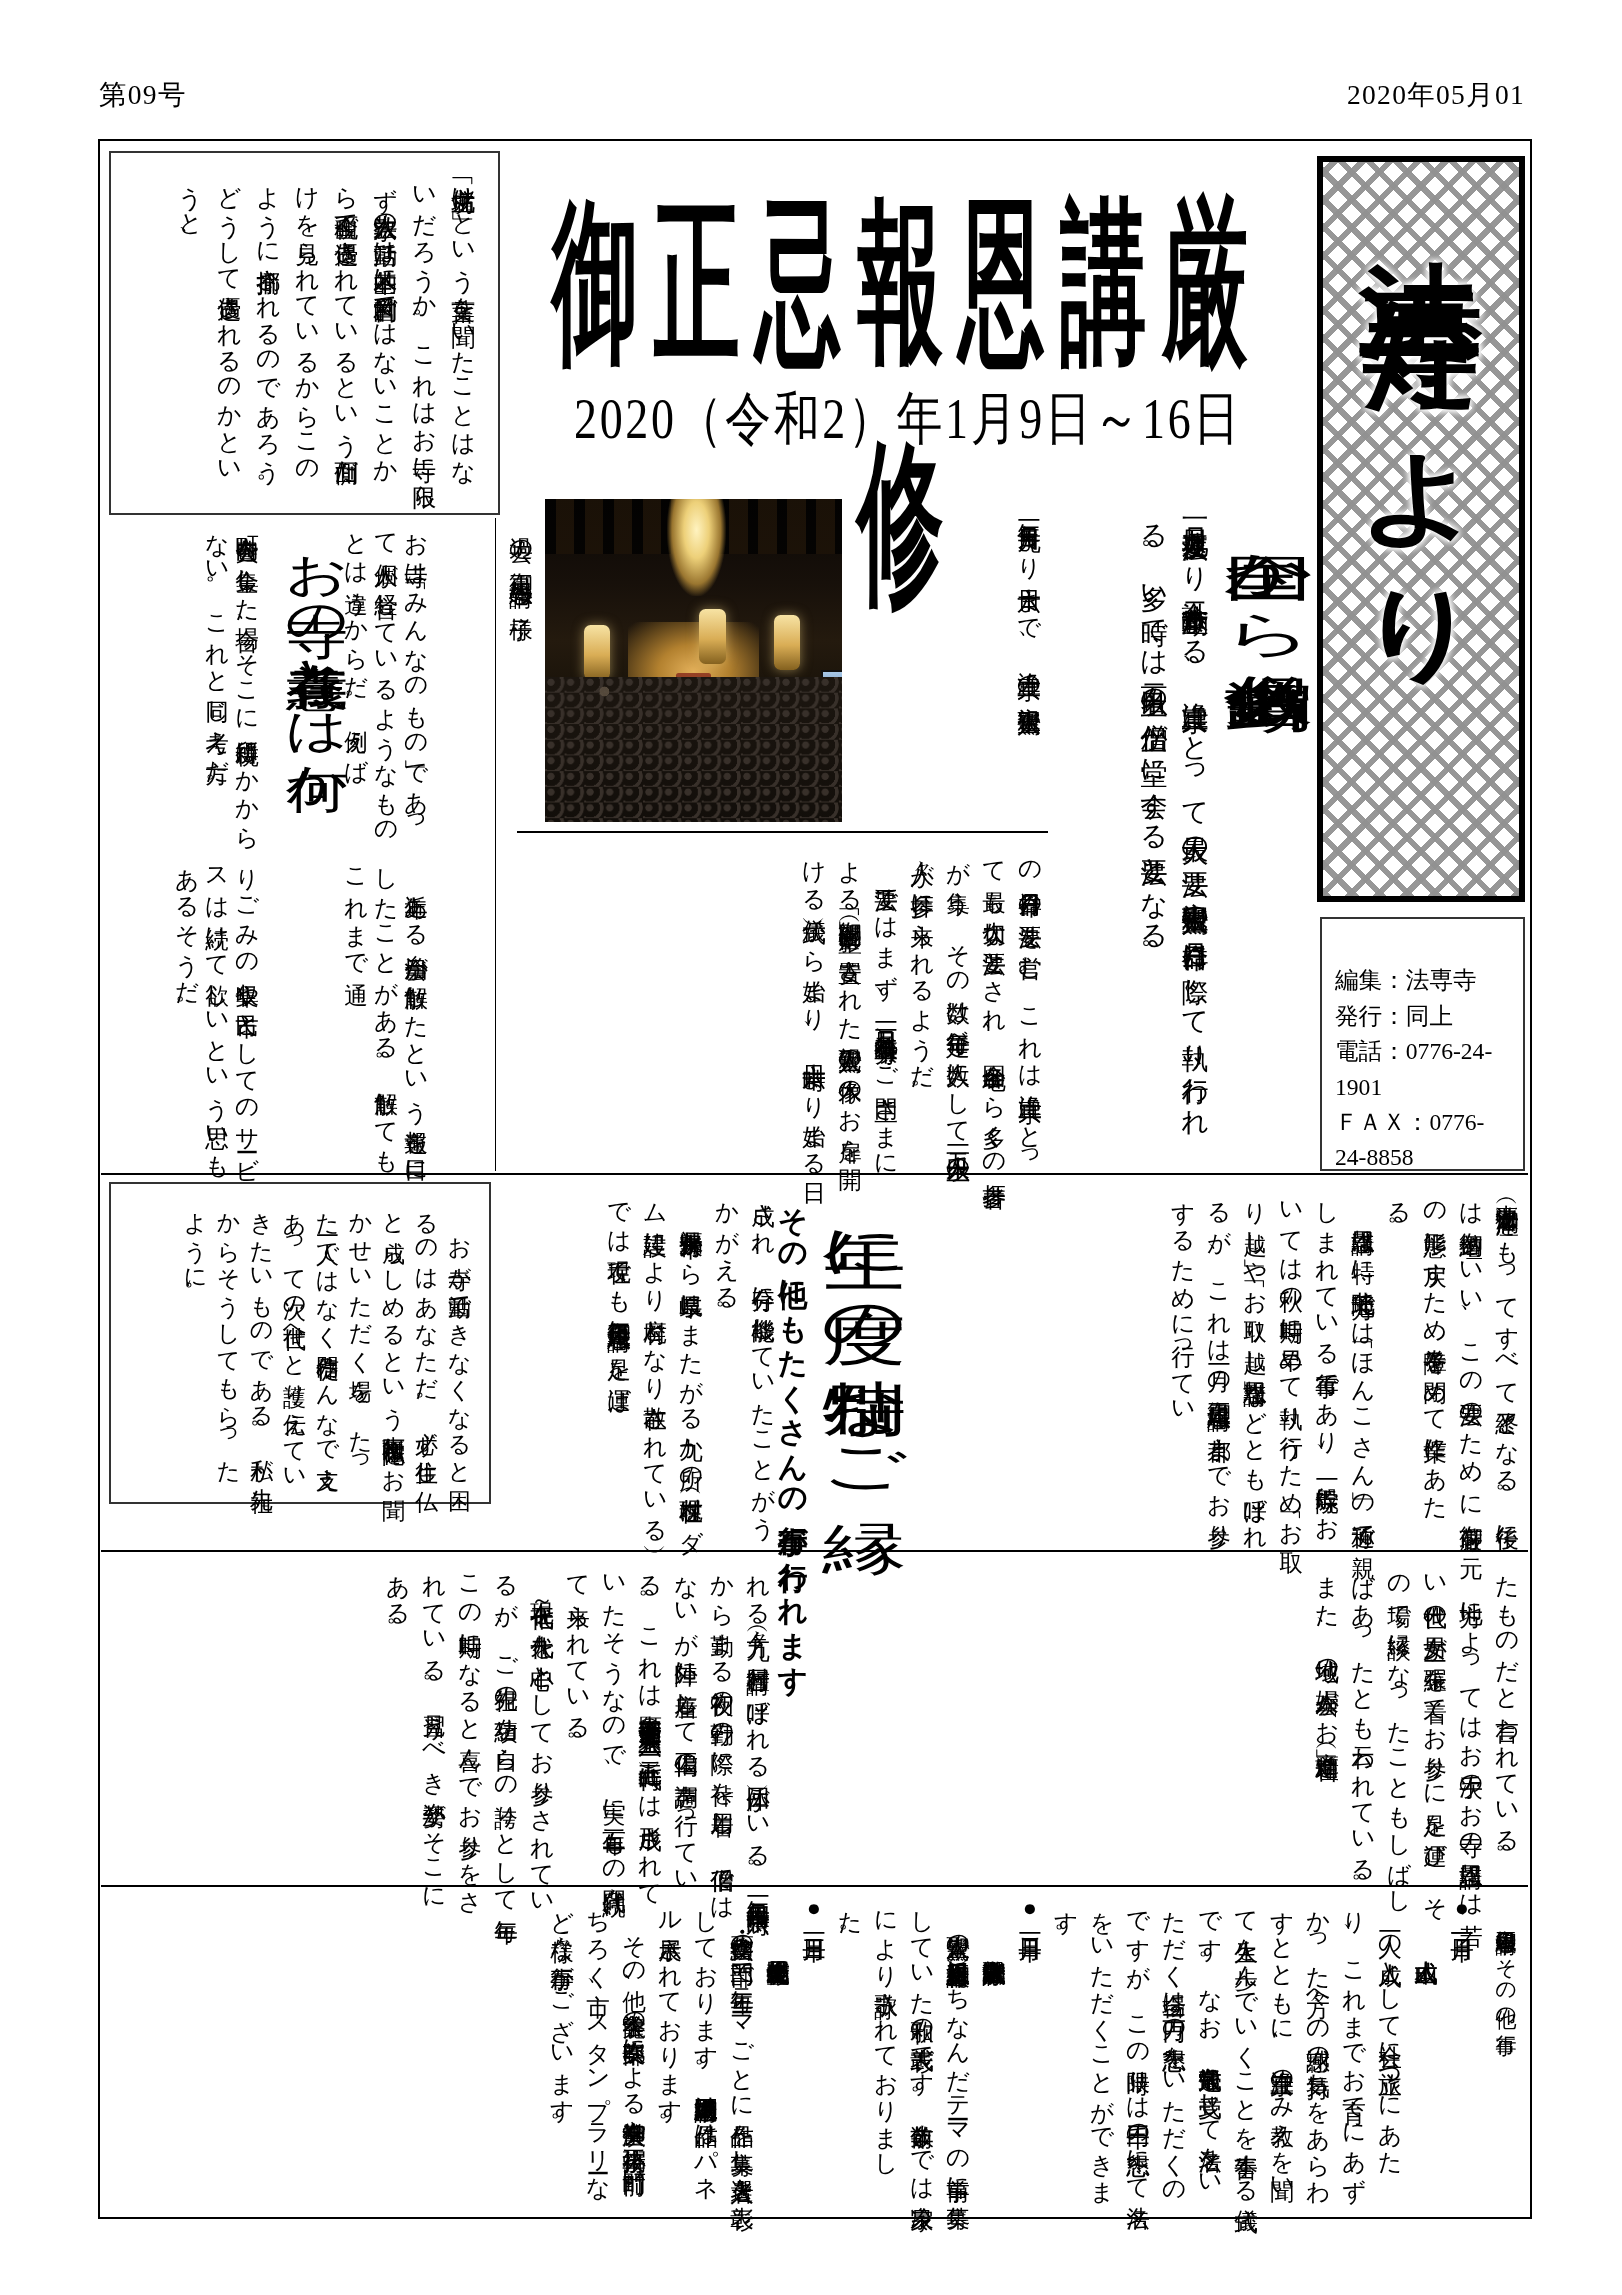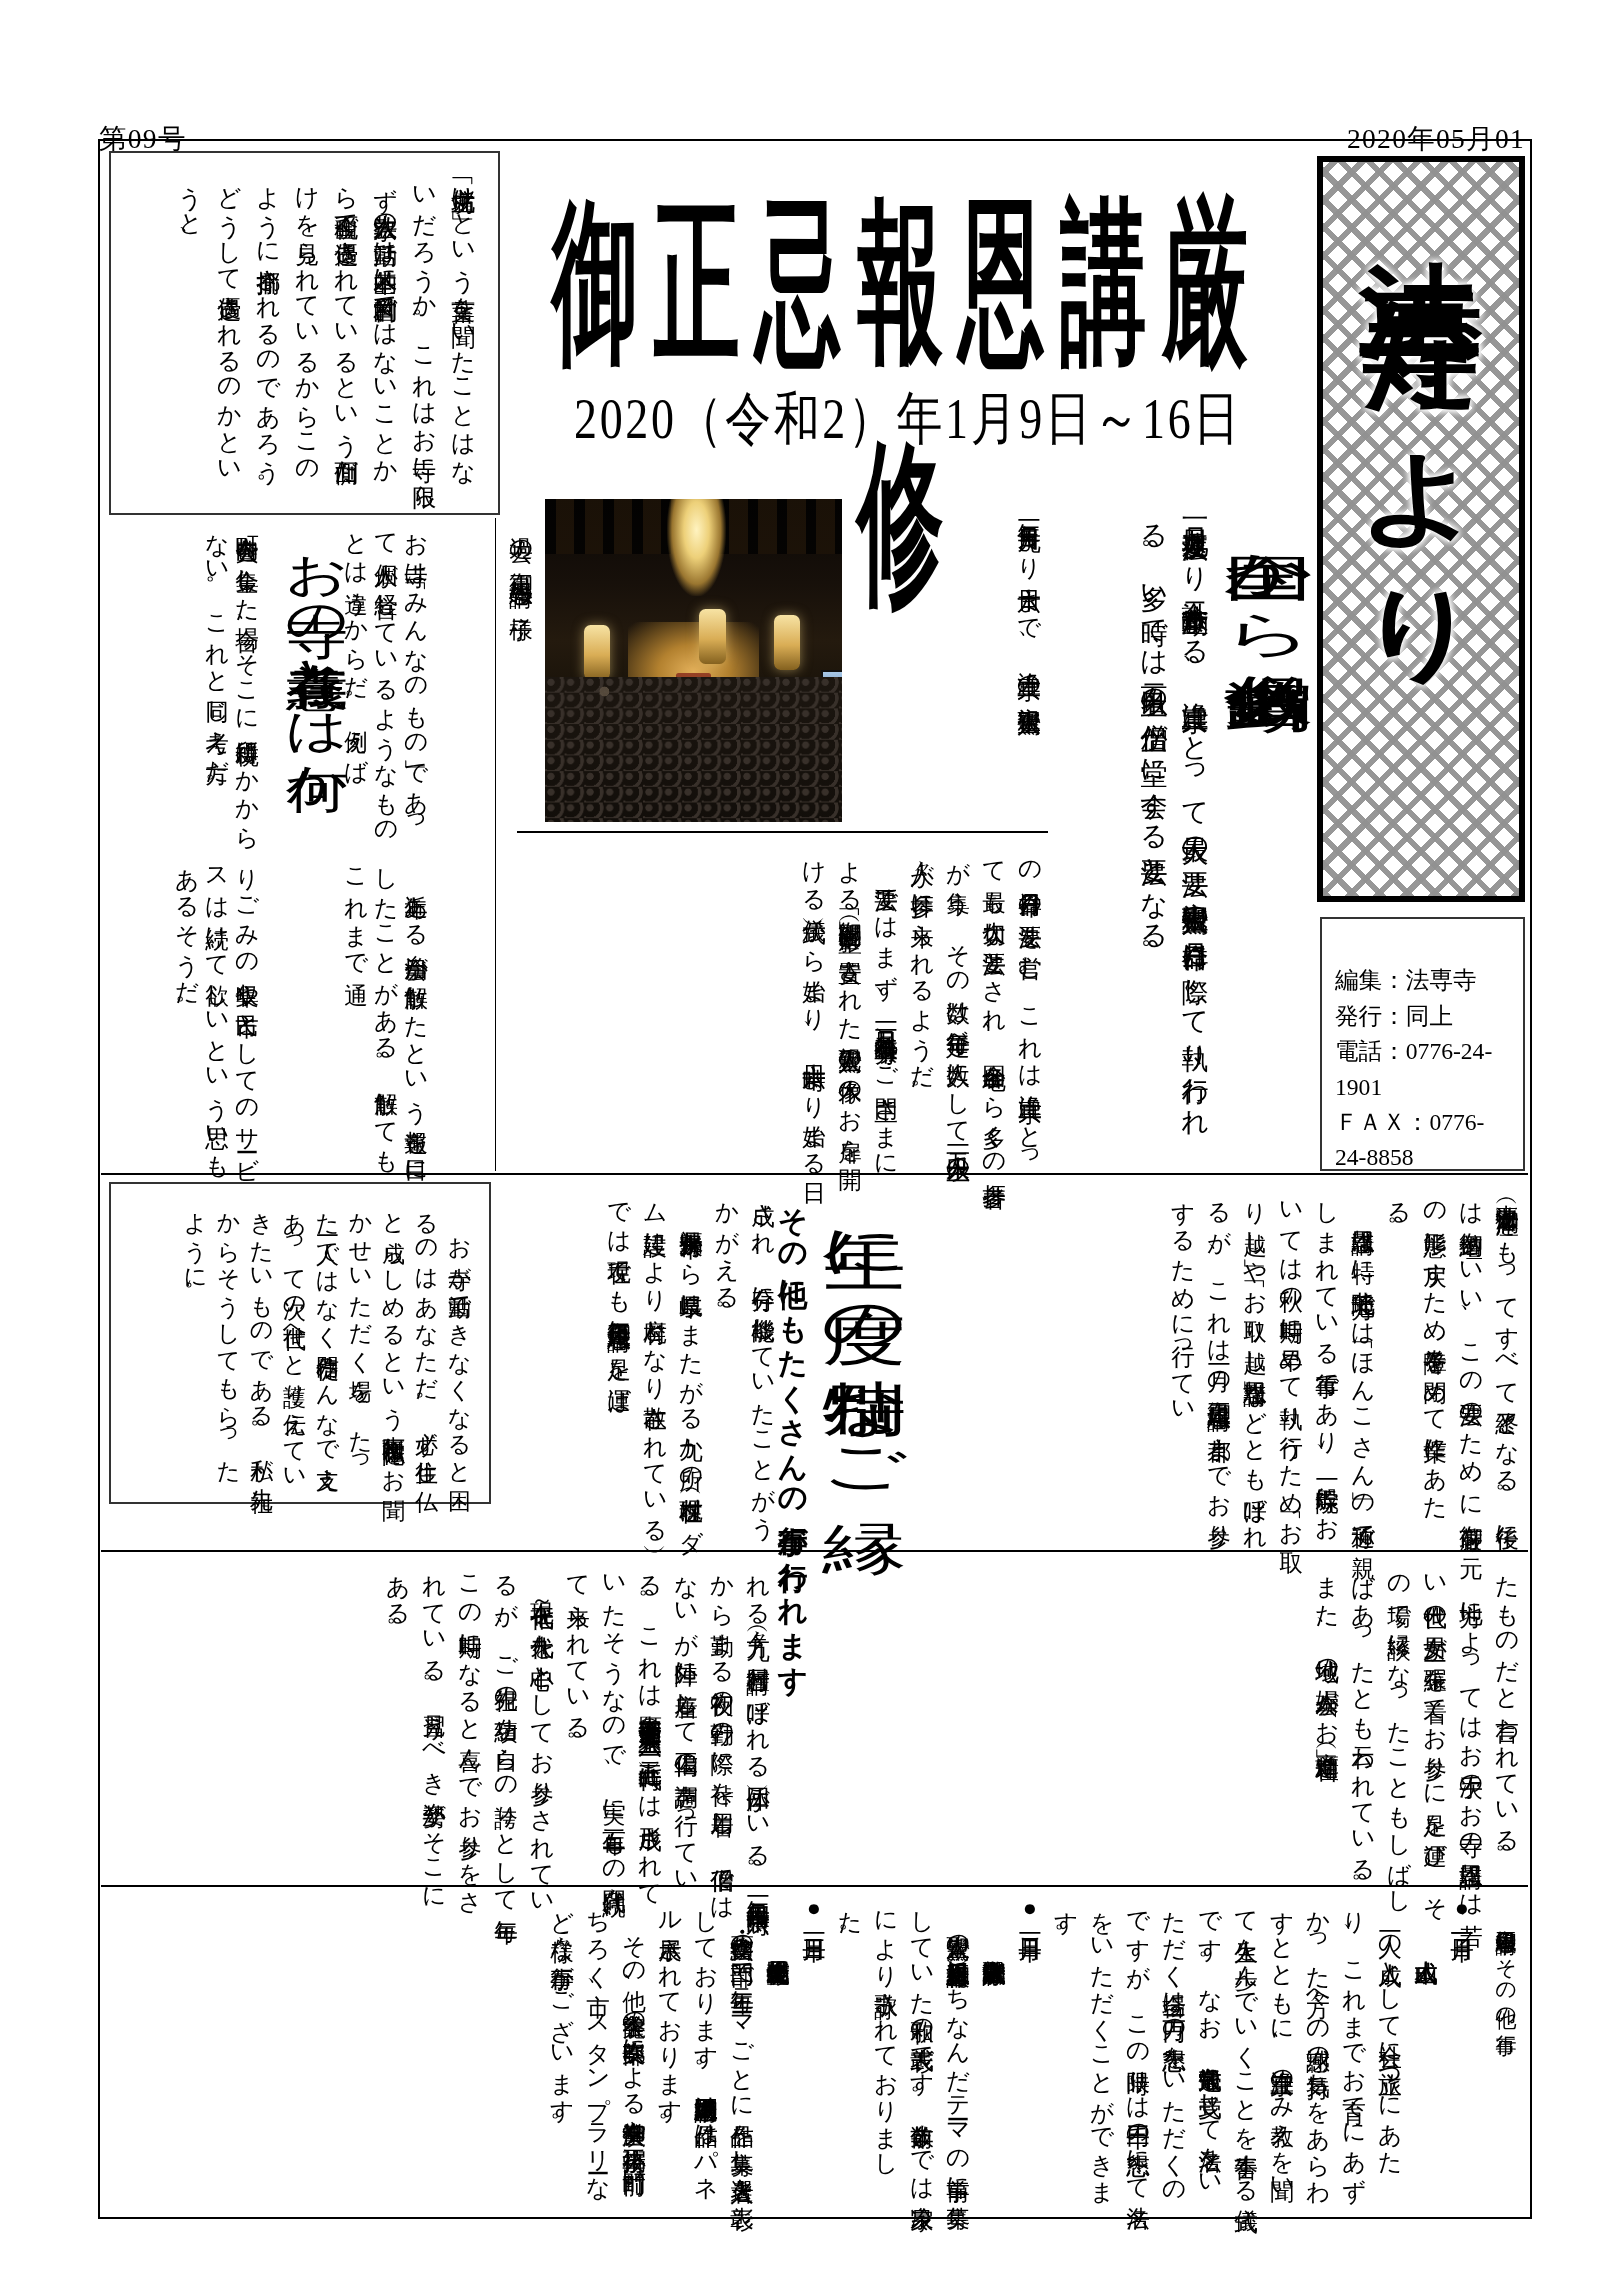--- a/index.html
+++ b/index.html
@@ -4,21 +4,21 @@
 <style>
   html,body{margin:0;padding:0;background:#e8e8e8;}
   #page{position:relative;width:1623px;height:2295px;background:#ffffff;color:#000;
         font-family:"Liberation Serif","DejaVu Serif",serif;overflow:hidden;}
   .vtext{position:absolute;writing-mode:vertical-rl;text-orientation:mixed;
          white-space:pre-line;letter-spacing:1.3px;line-height:36px;font-size:23.6px;}
   .rule-h{position:absolute;background:#000;height:2px;}
   .rule-v{position:absolute;background:#000;width:1.3px;}
 
   
-  .hdr{position:absolute;top:77px;font-size:27.5px;letter-spacing:1.3px;margin-top:44px;}
+  .hdr{position:absolute;top:77px;font-size:27.5px;letter-spacing:1.3px;}
   #hdr-issue{left:99px;}
   #hdr-title{left:0;right:0;text-align:center;}
   #hdr-date{right:98px;}
 
   
   #frame{position:absolute;left:98px;top:139px;width:1430px;height:2076px;
          border:2.6px solid #000;}
 
   
   #masthead{position:absolute;left:1317px;top:156px;width:208px;height:746px;

